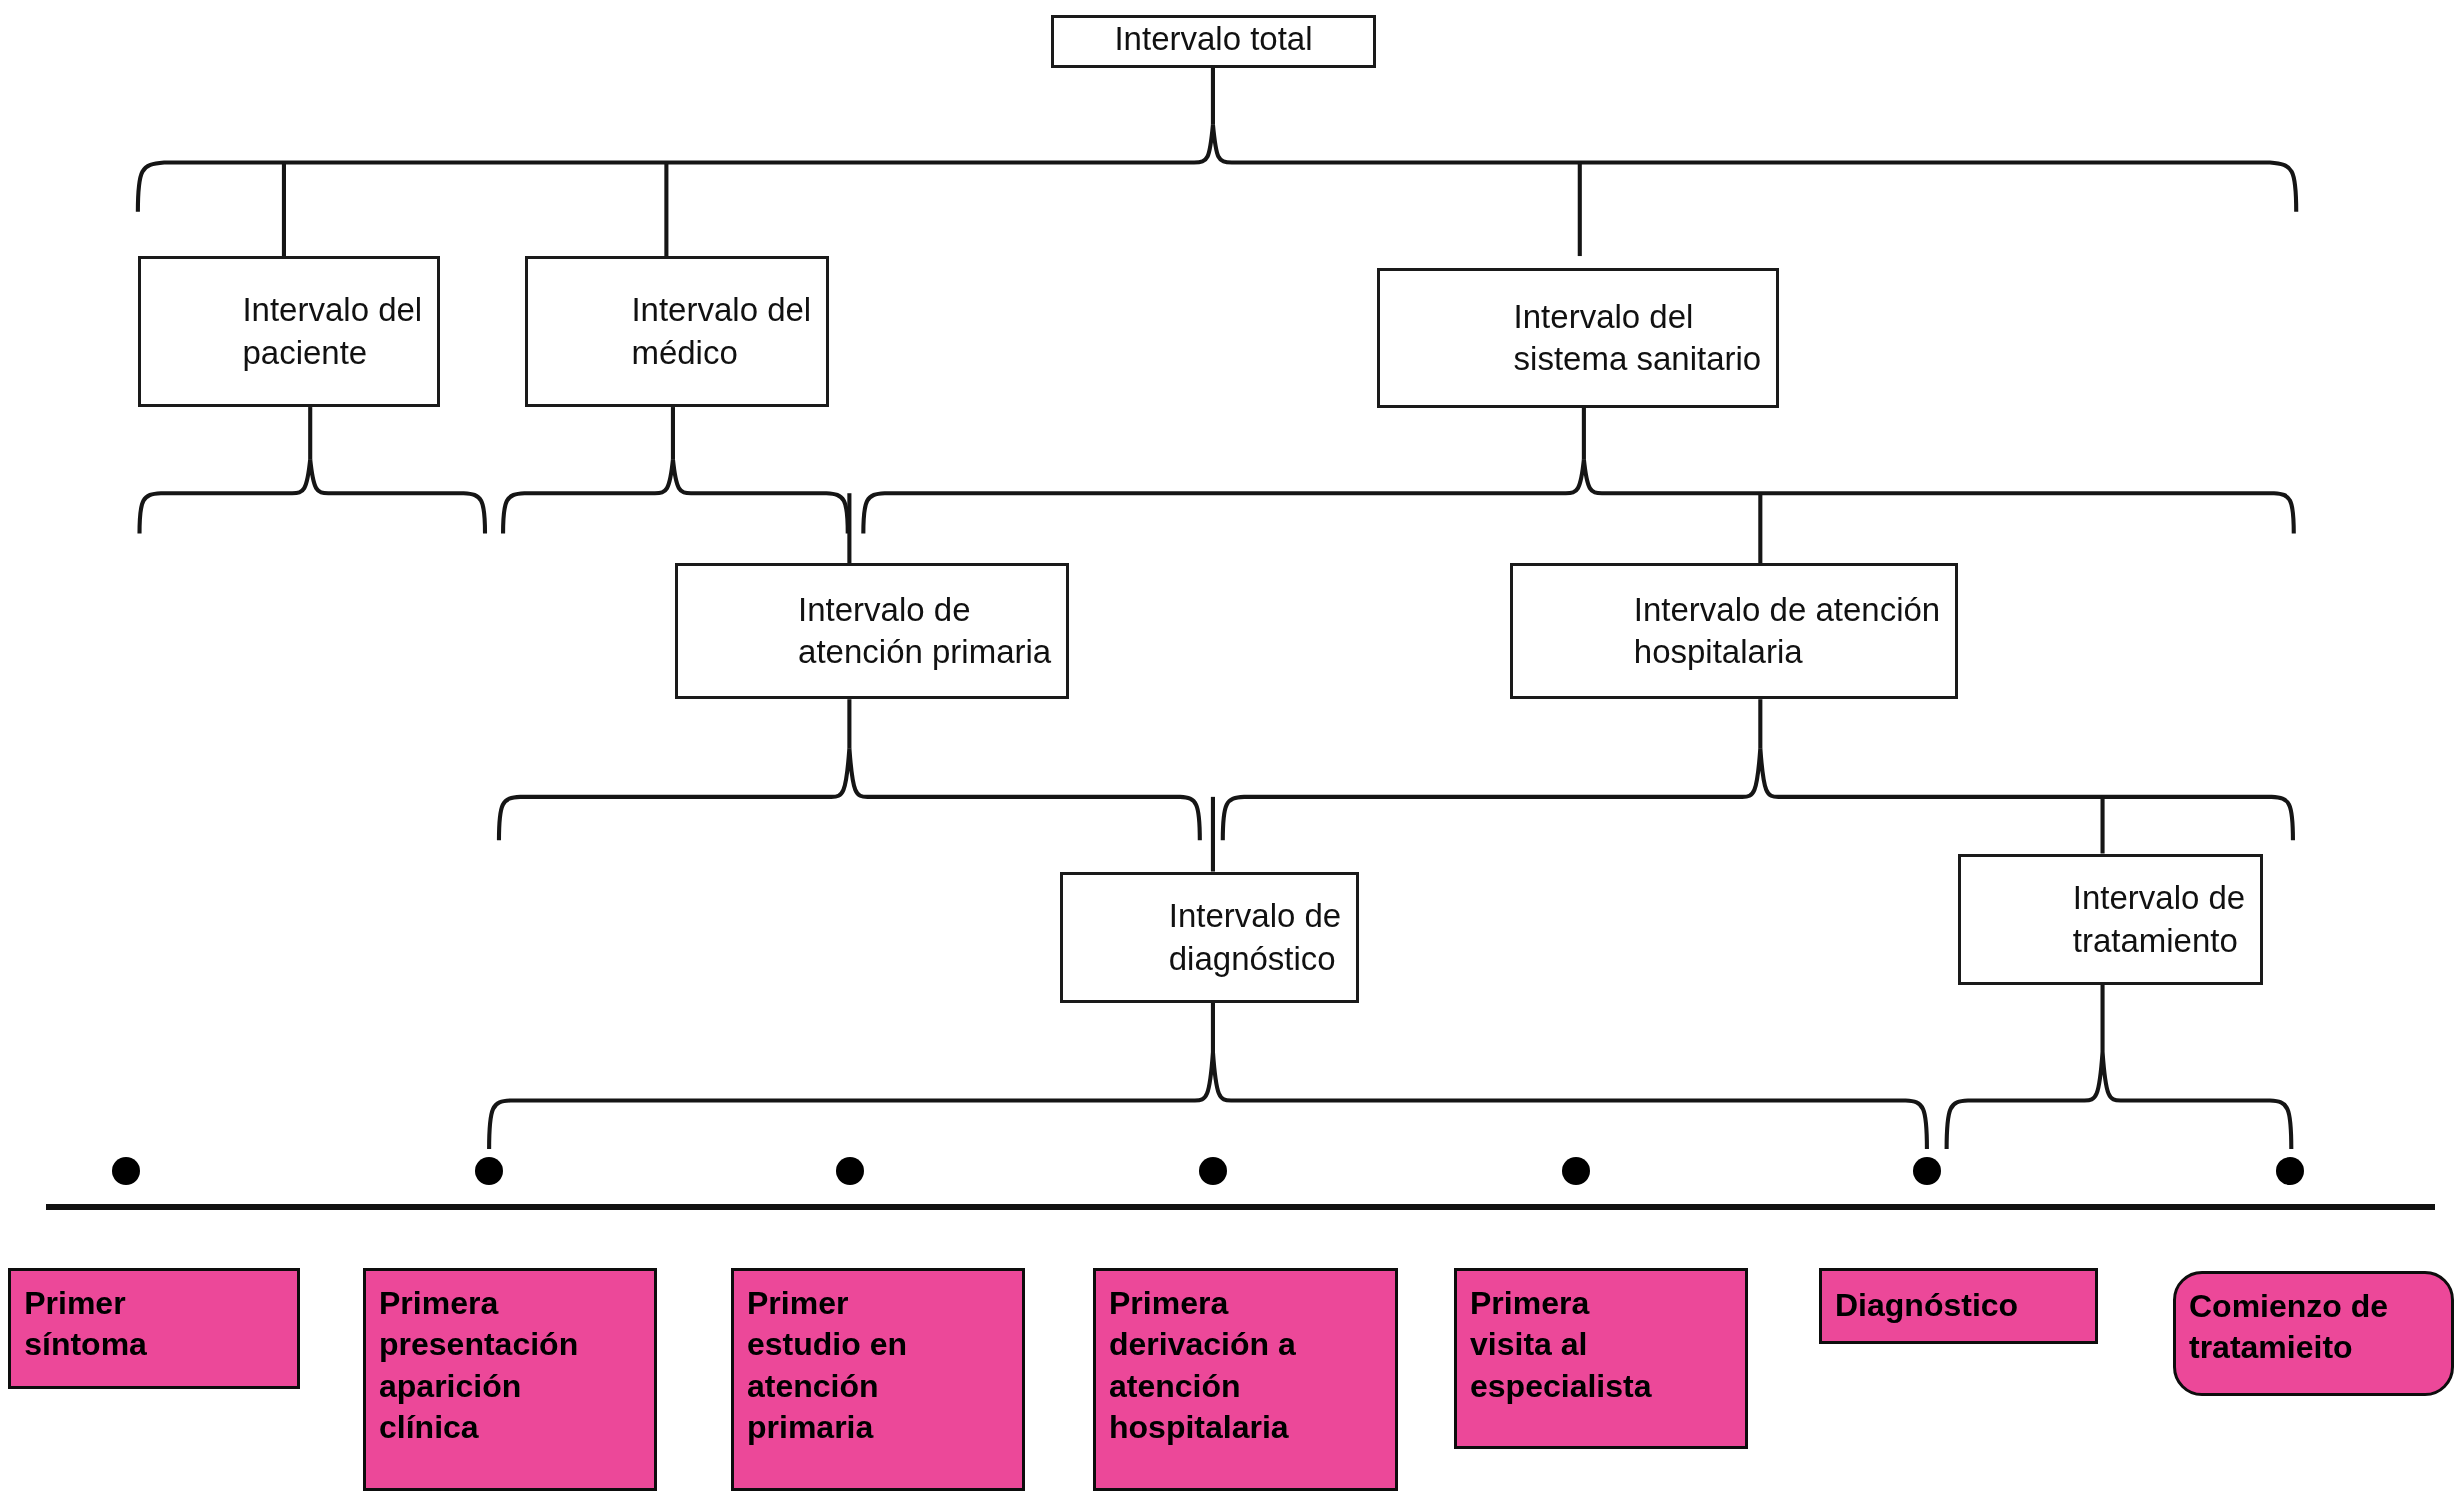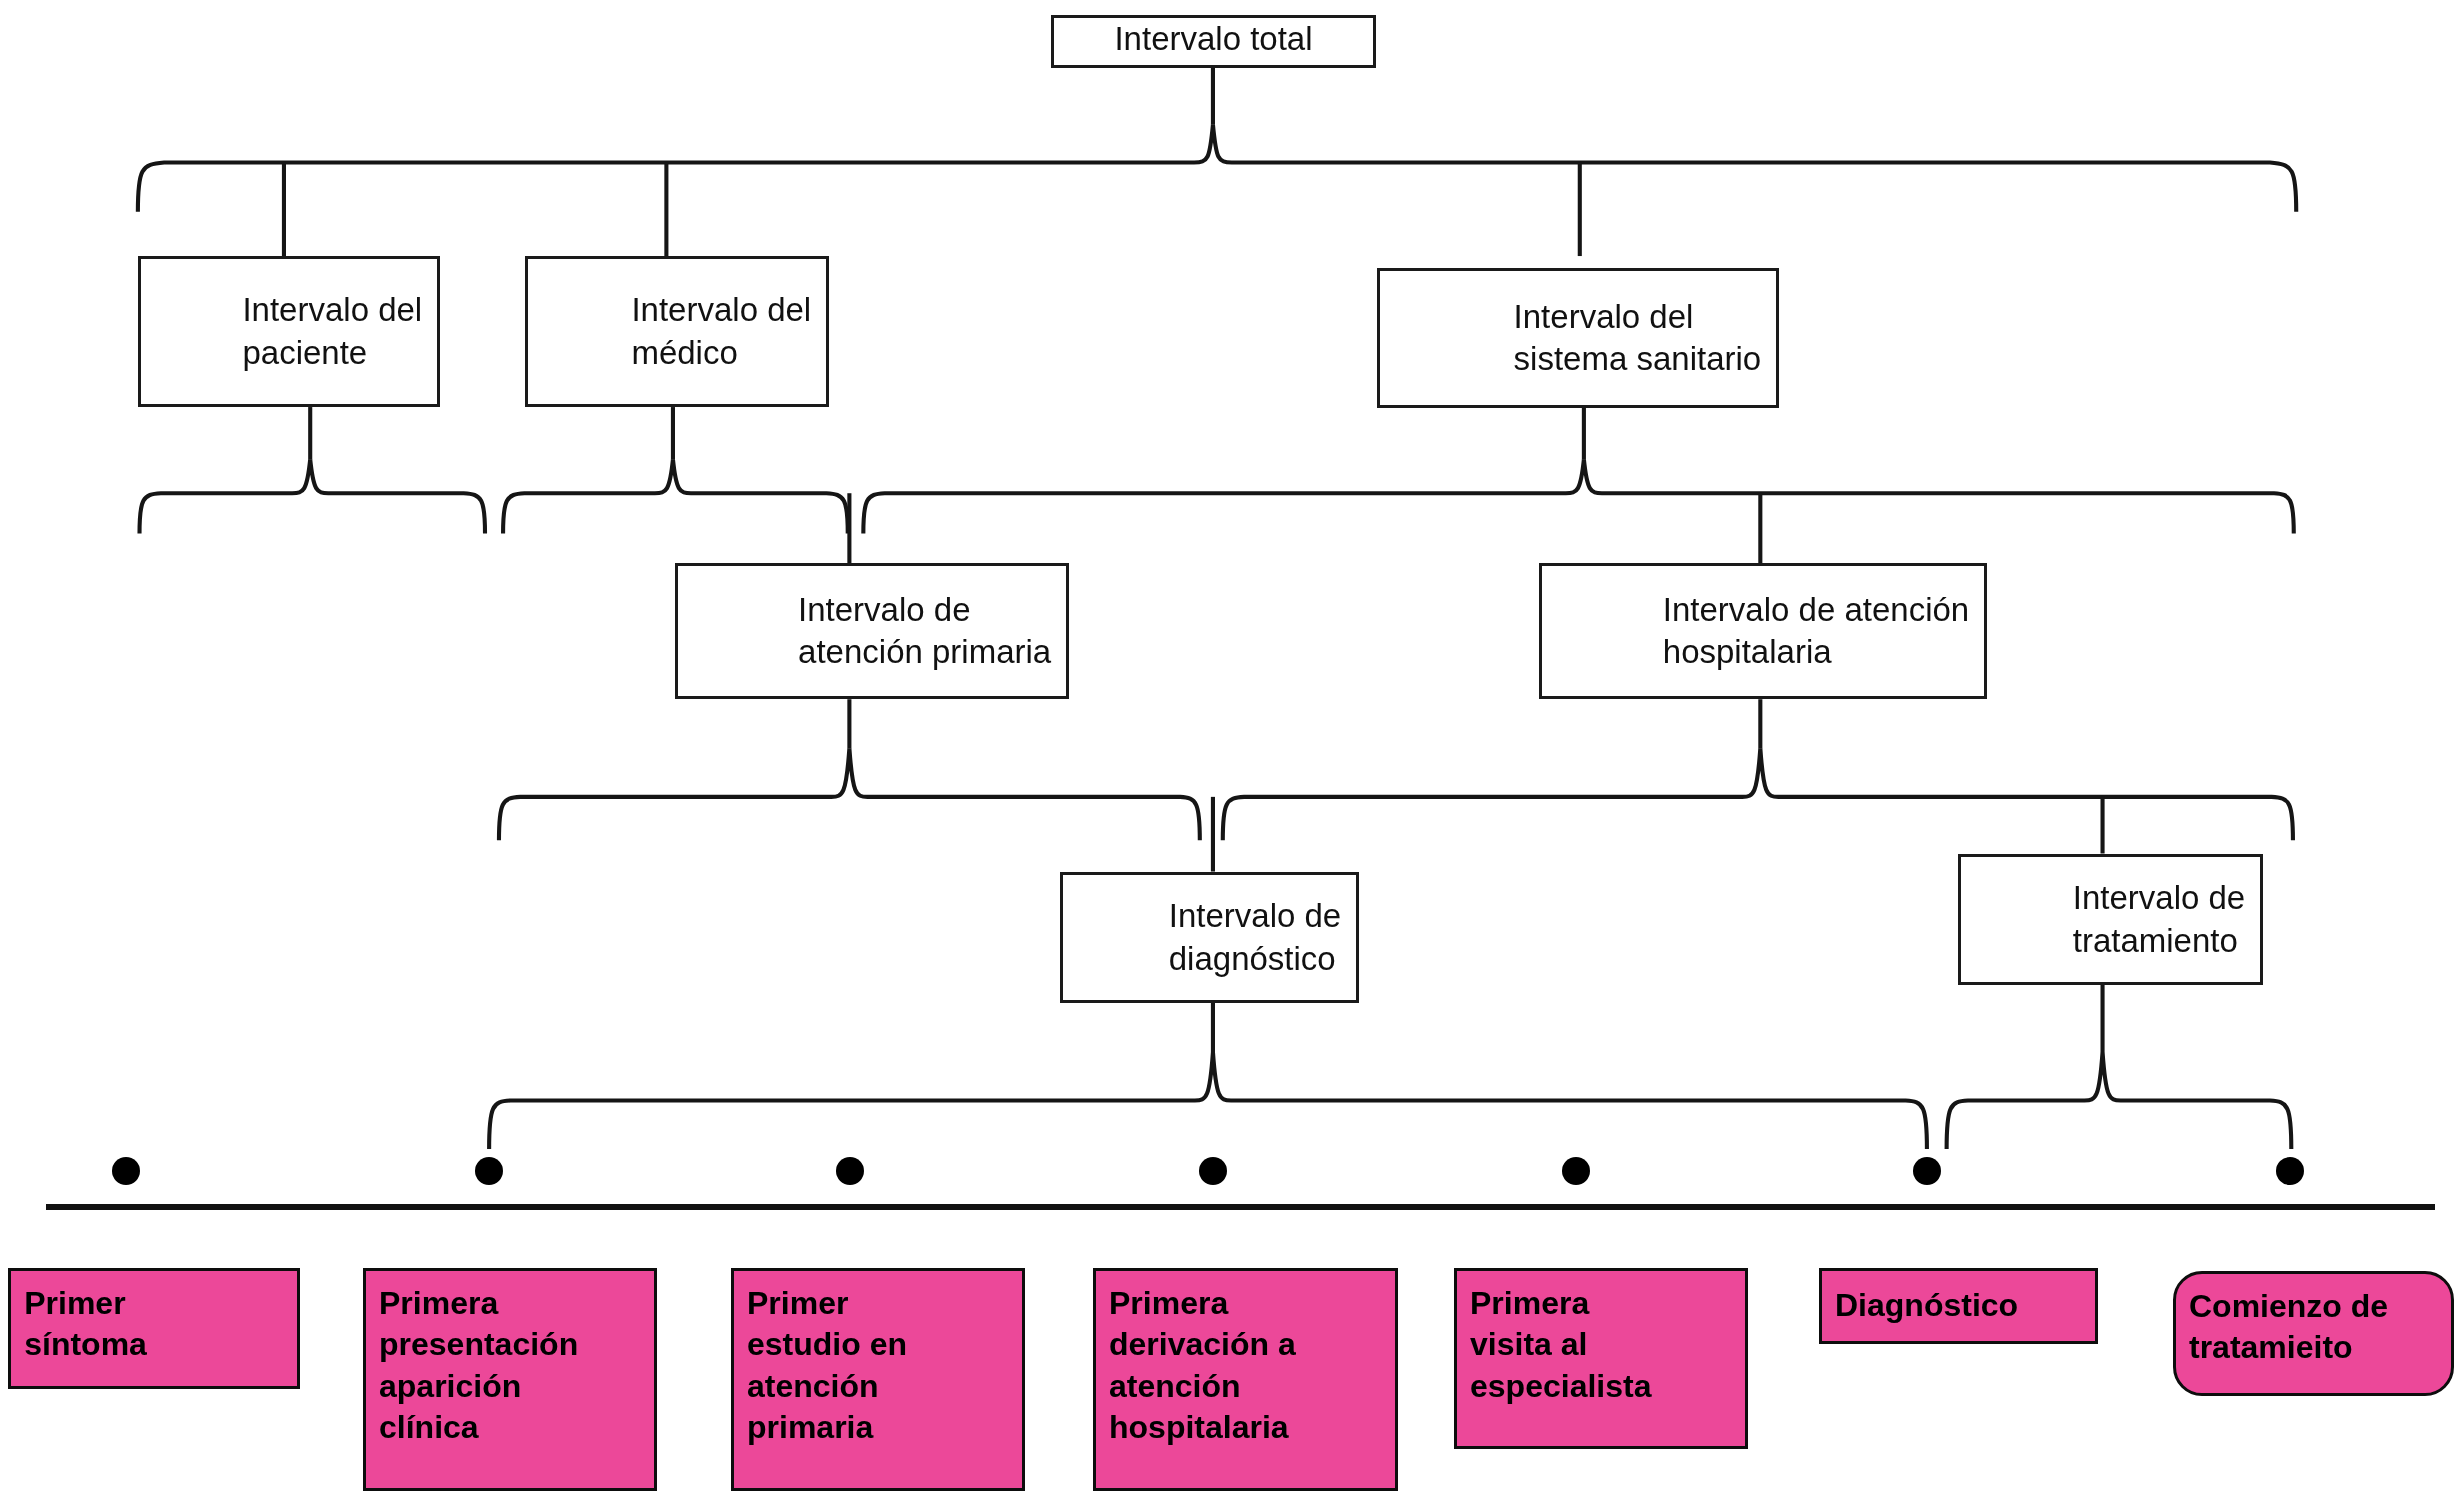--- a/index.html
+++ b/index.html
@@ -195,21 +195,21 @@
   <div class="ibox" style="left:1377px; top:268px; width:402px; height:140px;">
     <span>Intervalo del
 sistema sanitario</span>
   </div>
 
   <div class="ibox" style="left:675px; top:563px; width:394px; height:136px;">
     <span>Intervalo de
 atención primaria</span>
   </div>
 
-  <div class="ibox" style="left:1510px; top:563px; width:448px; height:136px;margin-left:29px;">
+  <div class="ibox" style="left:1510px; top:563px; width:448px; height:136px;">
     <span>Intervalo de atención
 hospitalaria</span>
   </div>
 
   <div class="ibox" style="left:1060px; top:872px; width:299px; height:131px;">
     <span>Intervalo de
 diagnóstico</span>
   </div>
 
   <div class="ibox" style="left:1958px; top:854px; width:305px; height:131px;">

